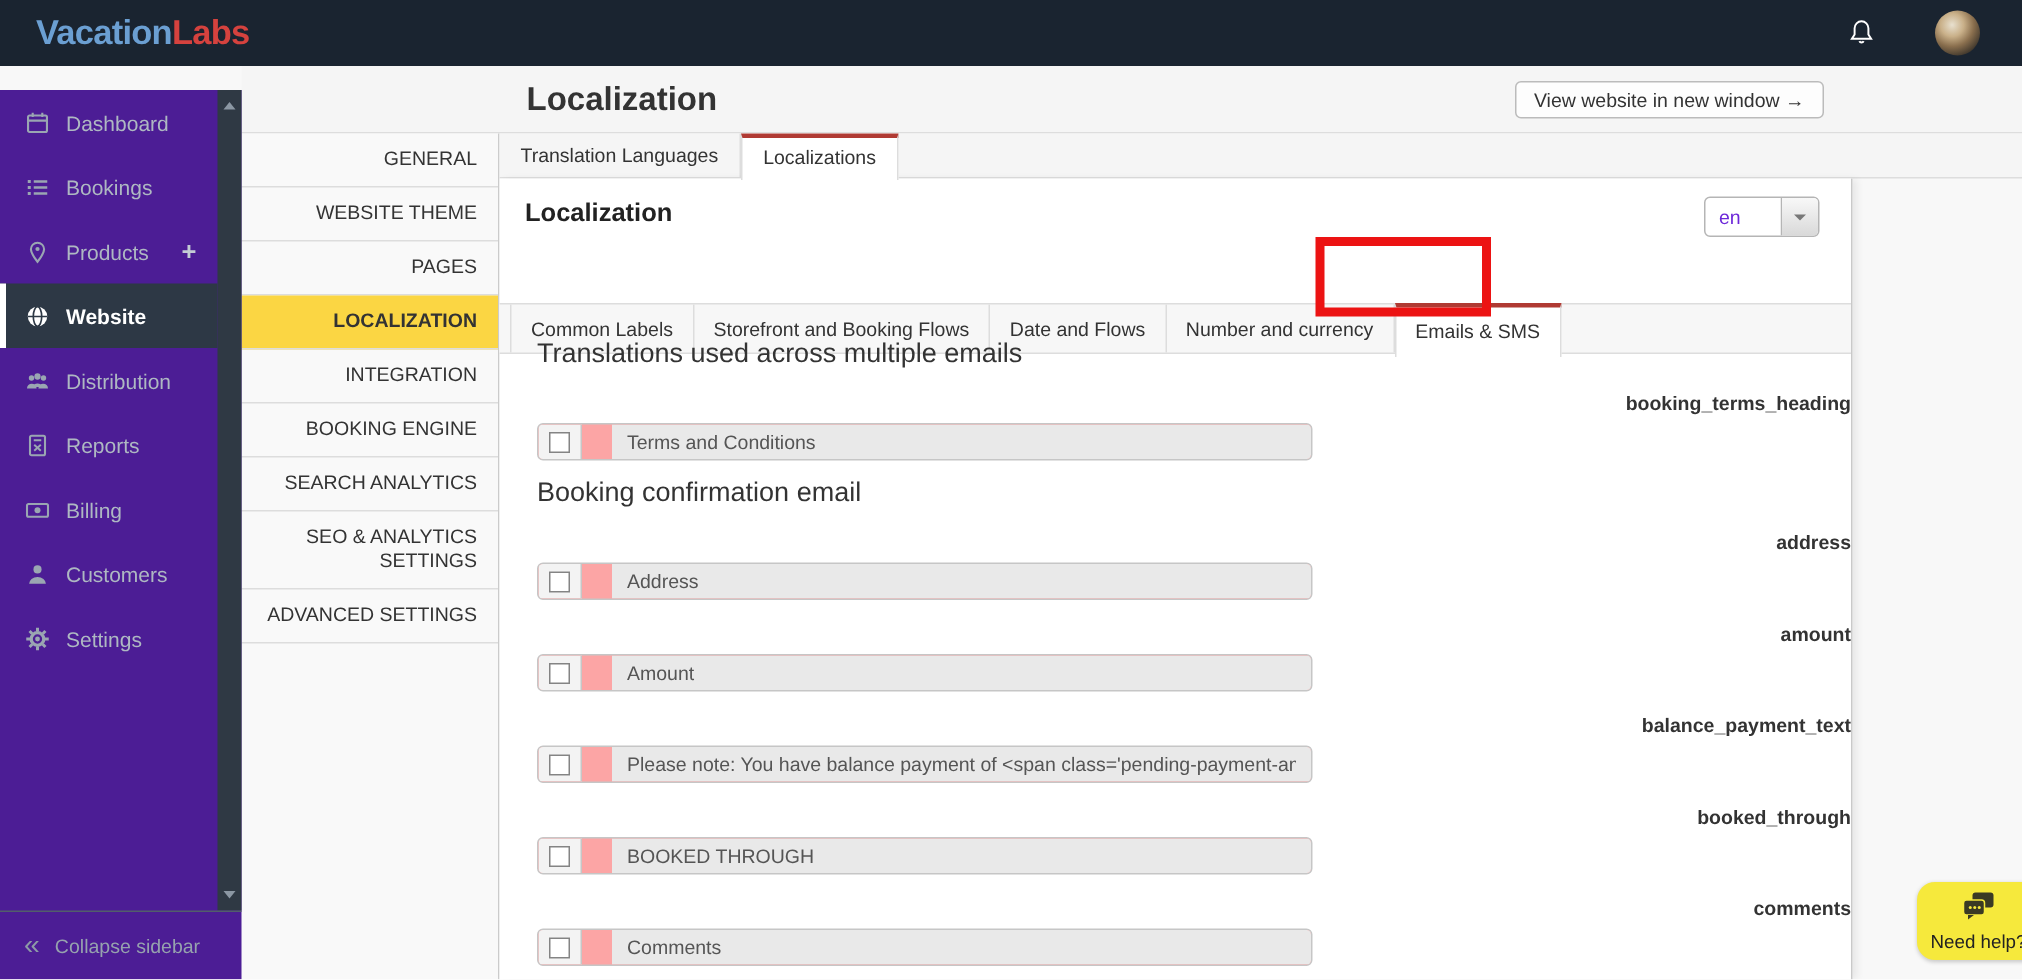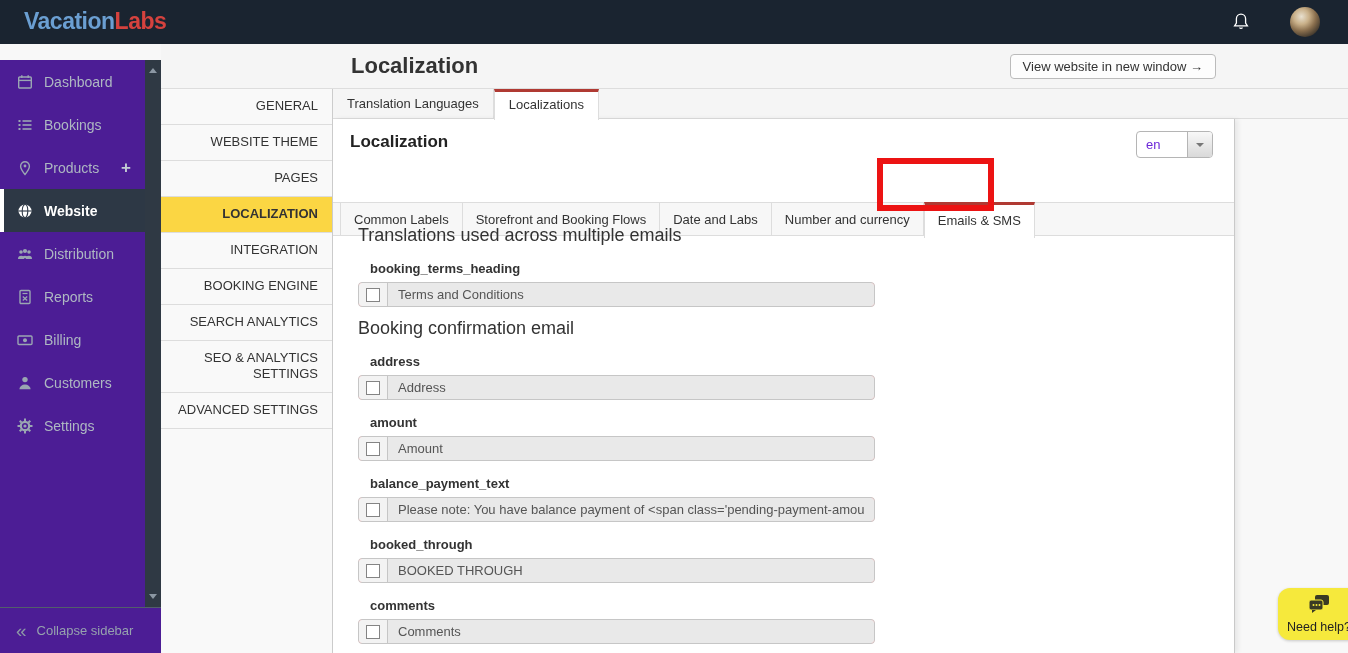--- a/index.html
+++ b/index.html
@@ -64,22 +64,22 @@
   .tab2 { padding:0 13px; line-height:33px; font-size:13px; color:#333; border-right:1px solid #ddd; cursor:pointer; white-space:nowrap; }
   .tab2:first-child { border-left:1px solid #ddd; }
   .tab2.active { position:relative; top:-1px; height:36px; background:#fff; border:1px solid #ddd; border-bottom:none; border-top:3px solid #b03a33; line-height:31px; z-index:2; }
 
   .annotation { position:absolute; left:544px; top:39px; width:117px; height:53px; border:6px solid #ec1313; z-index:10; pointer-events:none; }
 
   
   .form-area { position:absolute; top:79px; left:0; right:0; bottom:0; padding:27px 0 0 25px; overflow:hidden; }
   .section-h { font-size:18px; color:#333; font-weight:normal; margin:0 0 2px; }
   .section-h.later { margin-top:11px; }
-  .field-label { font-size:13px; font-weight:bold; color:#333; margin:15px 12px 6px; }
-  .group { display:flex; width:517px; height:25px; border:1px solid #c6c6c6; border-radius:4px; overflow:hidden; background:#fca5a5; }
+  .field-label { font-size:13px; font-weight:bold; color:#333; margin:15px 0 6px;text-align:right; }
+  .group { display:flex; width:517px; height:25px; border:1px solid #c6c6c6; border-radius:4px; overflow:hidden; background:#fca5a5;gap:20px; }
   .cb-cell { width:29px; display:flex; align-items:center; justify-content:center; background:#f3f3f3; border-right:1px solid #c6c6c6; }
   .cb { width:14px; height:14px; background:#fff; border:1px solid #848484; cursor:pointer; }
   .group input { flex:1; border:none; outline:none; background:#e9e9e9; font-size:13px; color:#555; padding:0 10px; font-family:"Liberation Sans", sans-serif; }
 
   
   .need-help { position:absolute; right:-26px; bottom:13px; width:96px; height:52px; background:#f6e93c; border-radius:12px;
                z-index:40; text-align:center; padding-top:6px; cursor:pointer; box-shadow:0 1px 3px rgba(0,0,0,0.2); }
   .need-help .nh-label { font-size:12.5px; color:#222; margin-top:2px; margin-right:14px; }
   .need-help svg { margin-right:14px; }
 </style>
@@ -227,21 +227,21 @@
       <h2 class="panel-heading">Localization</h2>
 
       <div class="lang-select">
         <span class="lang-value">en</span>
         <span class="lang-btn"></span>
       </div>
 
       <div class="tabbar2">
         <div class="tab2">Common Labels</div>
         <div class="tab2">Storefront and Booking Flows</div>
-        <div class="tab2">Date and Labs</div>
+        <div class="tab2">Date and Flows</div>
         <div class="tab2">Number and currency</div>
         <div class="tab2 active">Emails &amp; SMS</div>
       </div>
 
       <div class="annotation"></div>
 
       <div class="form-area">
 
         <h3 class="section-h">Translations used across multiple emails</h3>
 

